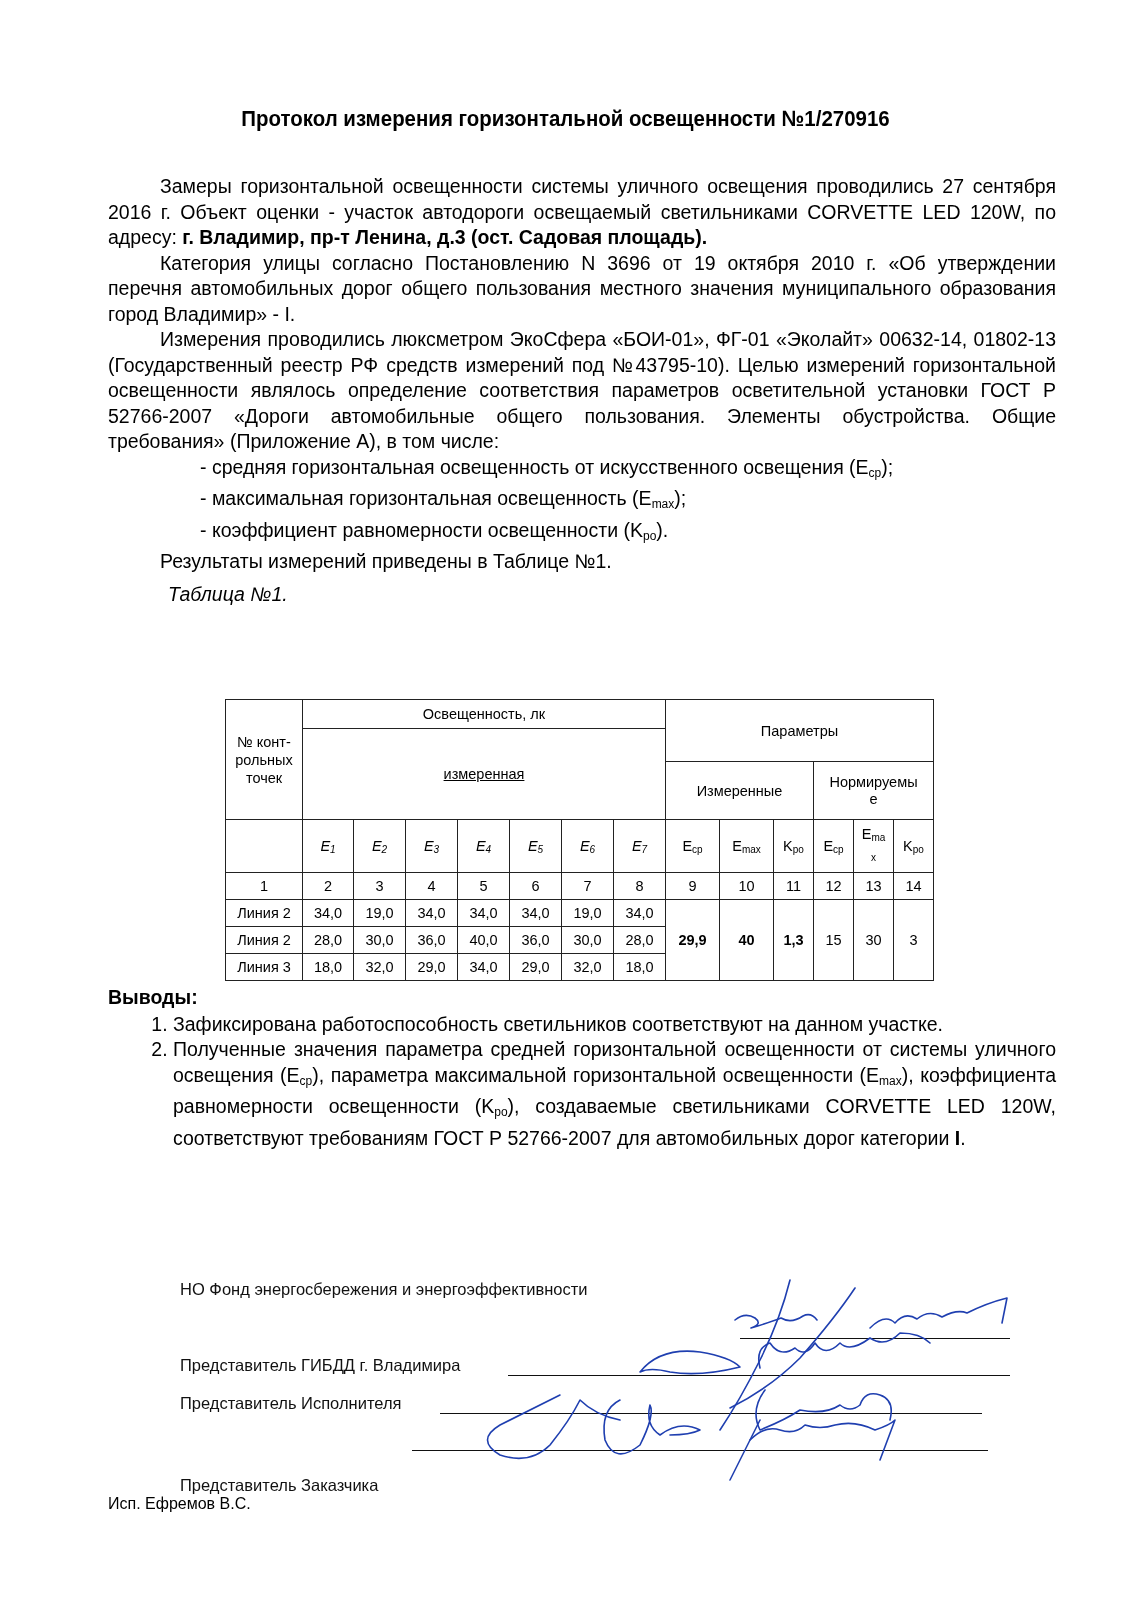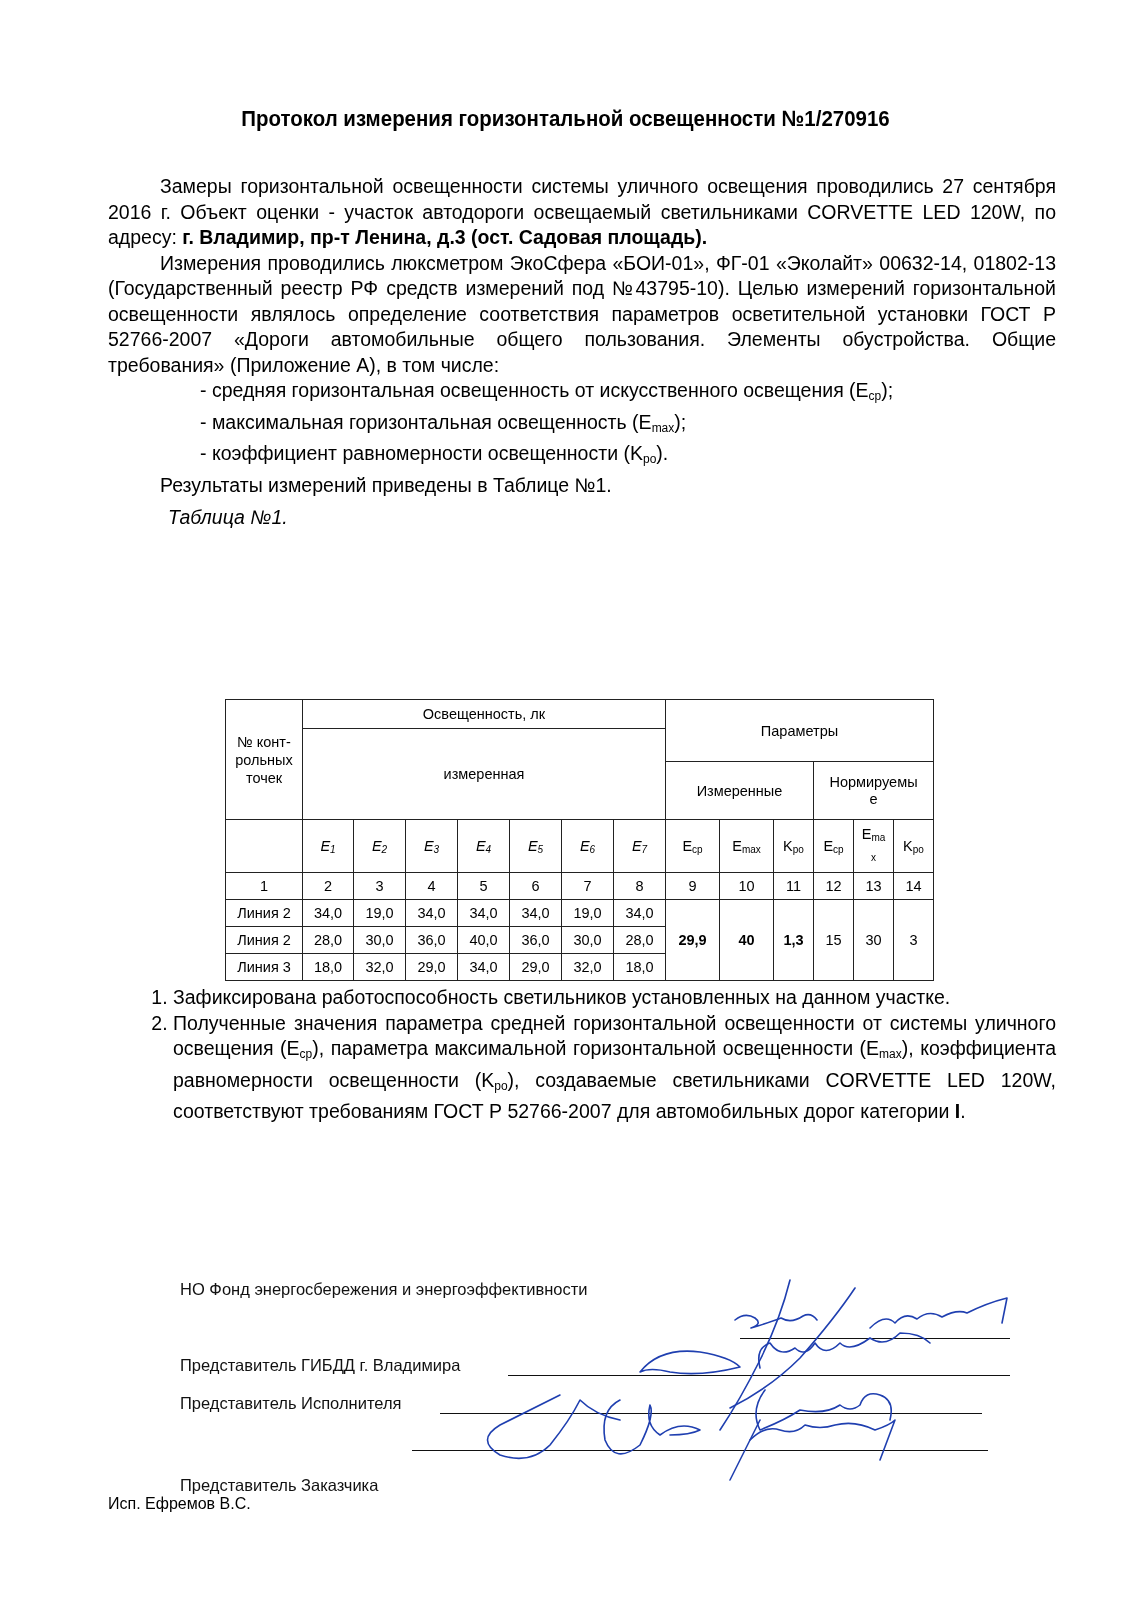--- a/index.html
+++ b/index.html
@@ -53,37 +53,38 @@
 </style>
 </head>
 <body>
 
 <div class="page">
 
   <div class="title">Протокол измерения горизонтальной освещенности №1/270916</div>
 
   <div class="body-text" style="top:174px;">
     <p class="para last-left"><span>Замеры горизонтальной освещенности системы уличного освещения проводились 27 сентября 2016 г. Объект оценки - участок автодороги освещаемый светильниками CORVETTE LED 120W, по адресу: </span><span class="b">г. Владимир, пр-т Ленина, д.3 (ост. Садовая площадь).</span></p>
+    <p class="para">Категория улицы согласно Постановлению N 3696 от 19 октября 2010 г. «Об утверждении перечня автомобильных дорог общего пользования местного значения муниципального образования город Владимир» - I.</p>
     <p class="para">Измерения проводились люксметром ЭкоСфера «БОИ-01», ФГ-01 «Эколайт» 00632-14, 01802-13 (Государственный реестр РФ средств измерений под №43795-10). Целью измерений горизонтальной освещенности являлось определение соответствия параметров осветительной установки ГОСТ Р 52766-2007 «Дороги автомобильные общего пользования. Элементы обустройства. Общие требования» (Приложение А), в том числе:</p>
     <p class="bullet"><span>- средняя горизонтальная освещенность от искусственного освещения (E</span><sub class="s">ср</sub><span>);</span></p>
     <p class="bullet"><span>- максимальная горизонтальная освещенность (E</span><sub class="s">max</sub><span>);</span></p>
     <p class="bullet"><span>- коэффициент равномерности освещенности (K</span><sub class="s">ро</sub><span>).</span></p>
     <p class="para" style="text-align:left;">Результаты измерений приведены в Таблице №1.</p>
     <p class="caption">Таблица №1.</p>
   </div>
 
   <table class="res">
     <tbody>
         <tr style="height:29px;">
       <td rowspan="3" style="width:76px; line-height:18px;">№ конт-<br>рольных<br>точек</td>
       <td colspan="7">Освещенность, лк</td>
       <td colspan="6" rowspan="2" style="height:52px;">Параметры</td>
     </tr>
     <tr style="height:24px;">
-      <td colspan="7" rowspan="2" style="height:90px;">измеренная</td>
+      <td colspan="7" rowspan="2" style="height:90px;text-decoration:underline;">измеренная</td>
     </tr>
     <tr style="height:42px;">
       <td colspan="3">Измеренные</td>
       <td colspan="3" style="line-height:17px;">Нормируемы<br>е</td>
     </tr>
     <tr style="height:28px;">
       <td style="border-top:none;"></td>
       <td class="i" style="width:50px;"><span>E</span><span class="sub2">1</span></td>
       <td class="i" style="width:51px;"><span>E</span><span class="sub2">2</span></td>
       <td class="i" style="width:51px;"><span>E</span><span class="sub2">3</span></td>
@@ -147,22 +148,23 @@
       <td>29,0</td>
       <td>34,0</td>
       <td>29,0</td>
       <td>32,0</td>
       <td>18,0</td>
     </tr>
   </tbody>
     </table>
 
   <div class="conclusions">
+    <h2>Выводы:</h2>
     <ol>
-      <li style="text-align-last:left;">Зафиксирована работоспособность светильников установленных на данном участке.</li>
+      <li style="text-align-last:left;">Зафиксирована работоспособность светильников соответствуют на данном участке.</li>
       <li><span>Полученные значения параметра средней горизонтальной освещенности от системы уличного освещения (E</span><sub class="s">ср</sub><span>), параметра максимальной горизонтальной освещенности (E</span><sub class="s">max</sub><span>), коэффициента равномерности освещенности (K</span><sub class="s">ро</sub><span>), создаваемые светильниками CORVETTE LED 120W, соответствуют требованиям ГОСТ Р 52766-2007 для автомобильных дорог категории </span><span class="b">I</span><span>.</span></li>
     </ol>
   </div>
 
   <div class="sign" style="top:1280px;">НО Фонд энергосбережения и энергоэффективности</div>
   <div class="line" style="left:740px; top:1338px; width:270px;"></div>
 
   <div class="sign" style="top:1356px;">Представитель ГИБДД г. Владимира</div>
   <div class="line" style="left:508px; top:1375px; width:502px;"></div>
 

